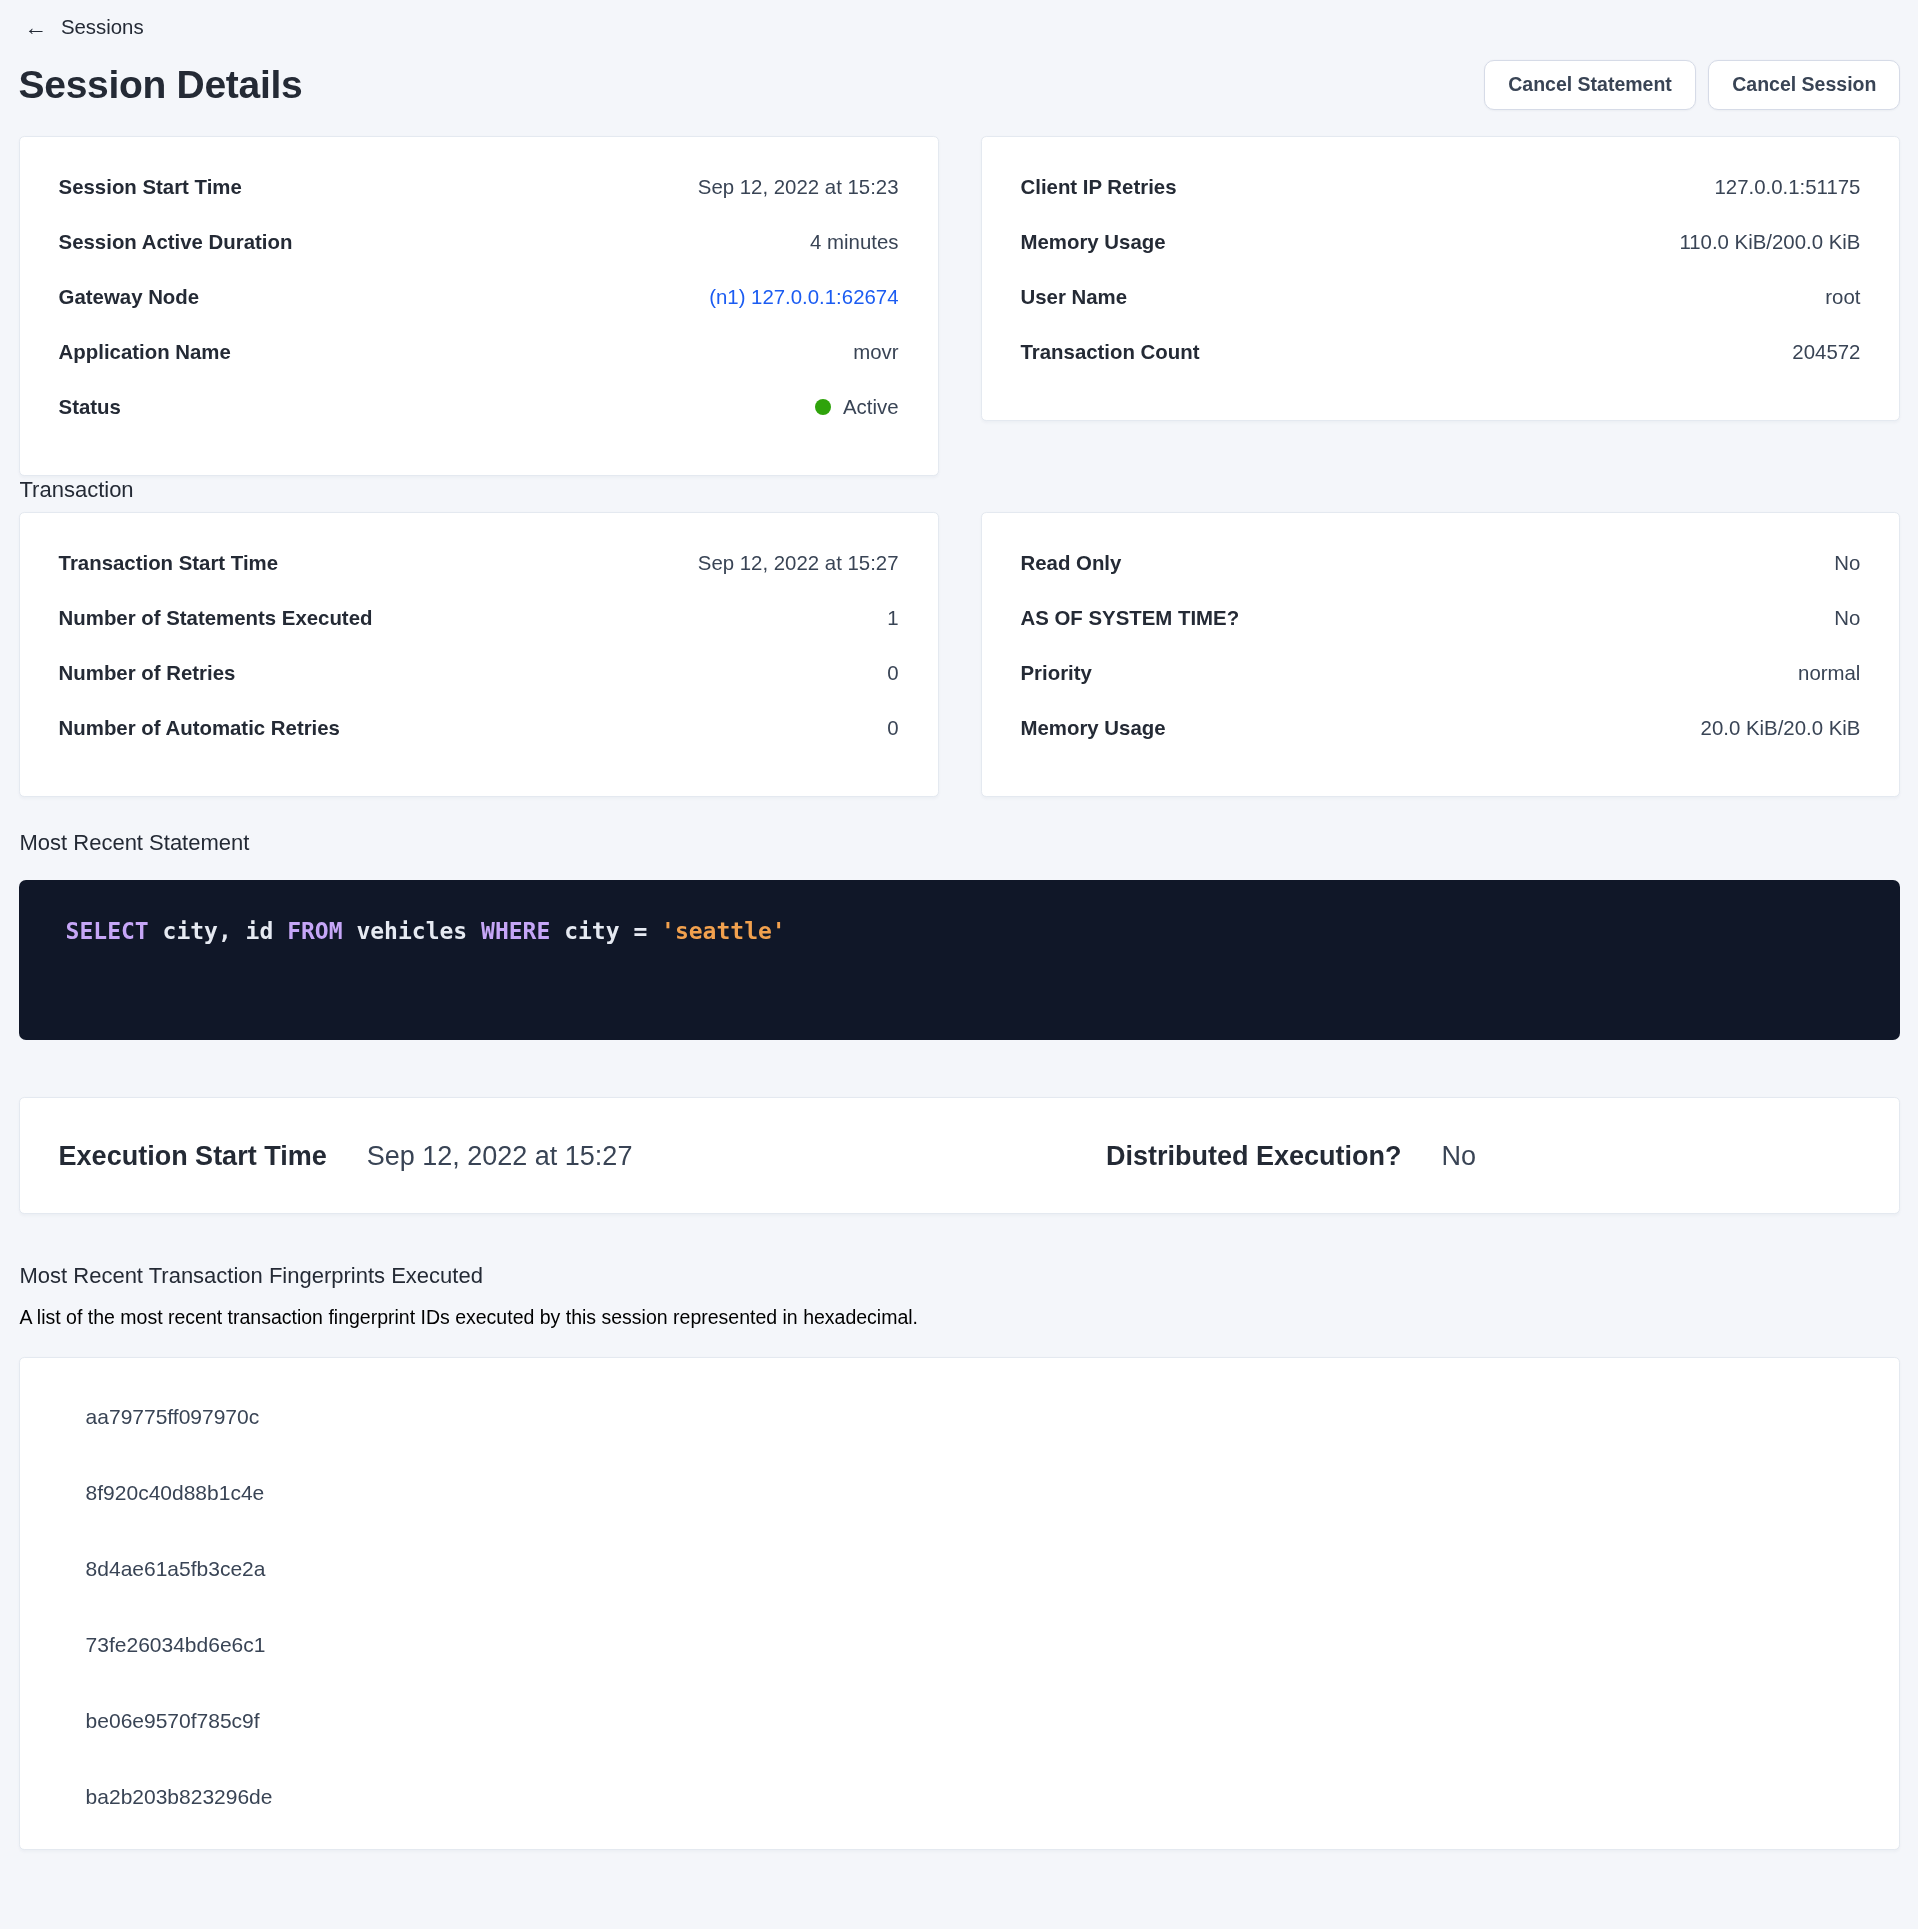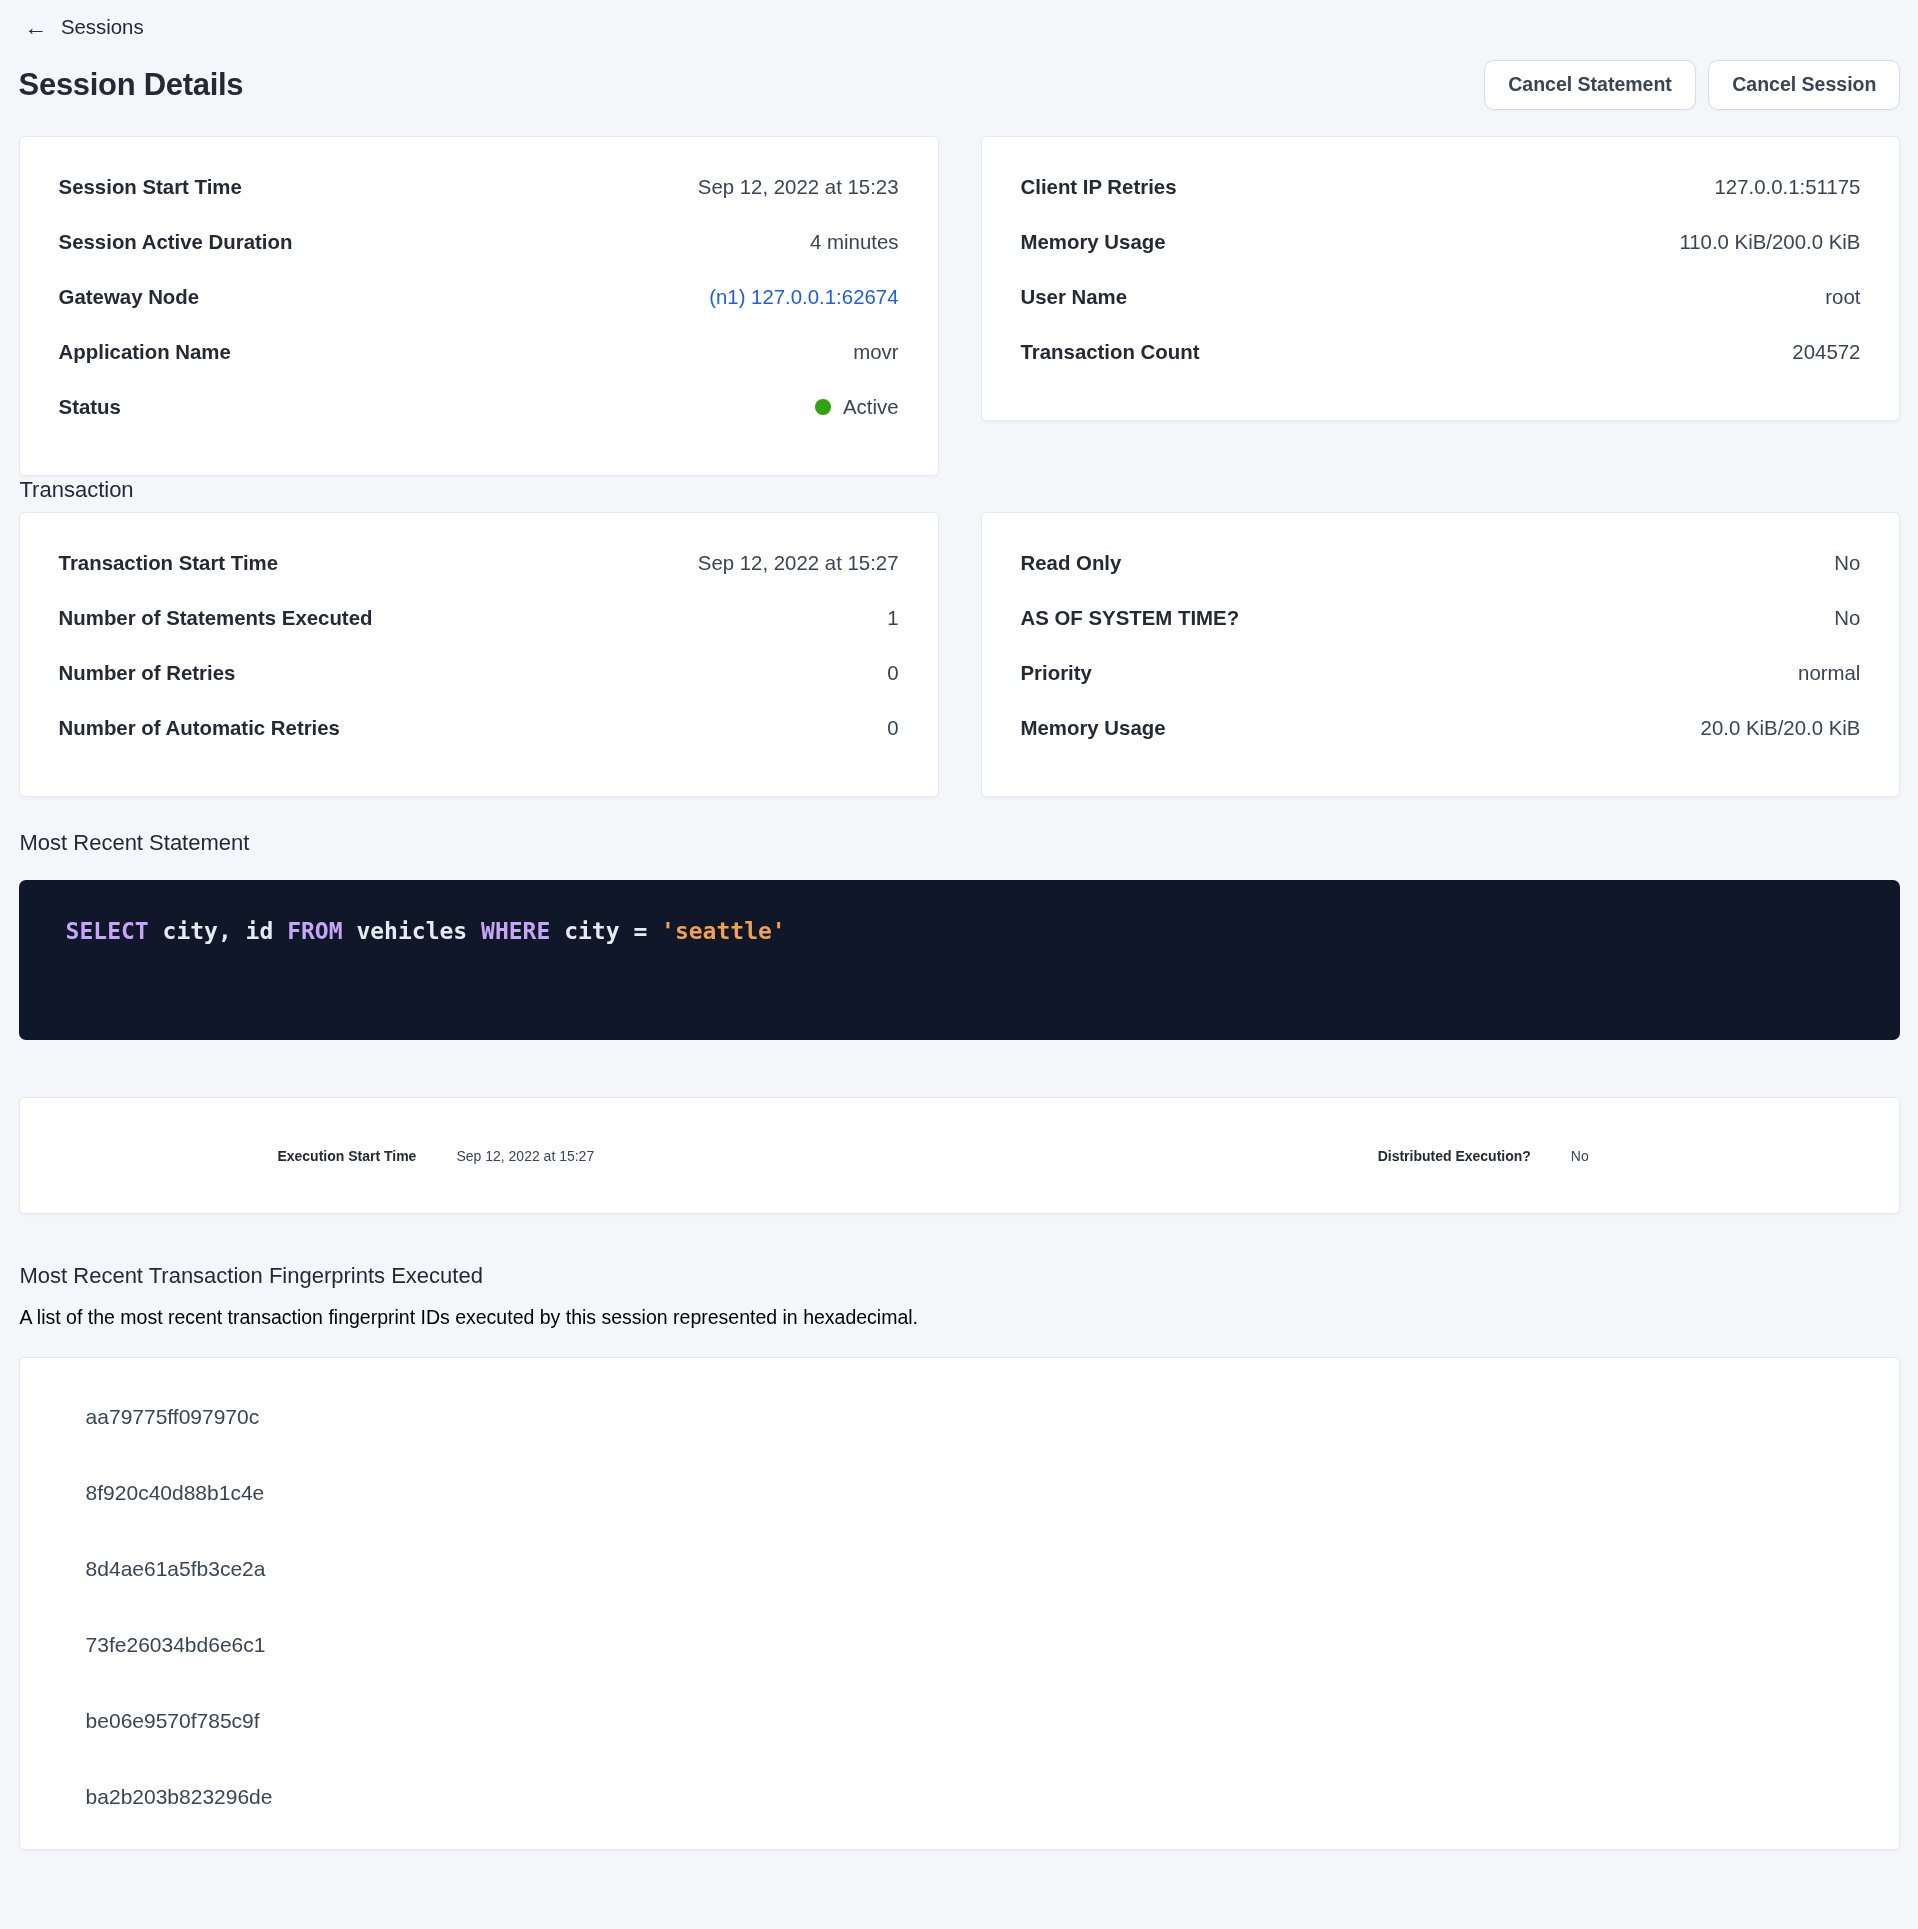--- a/index.html
+++ b/index.html
@@ -19,21 +19,21 @@
     font-size: 20.4px; color: #242a35; cursor: pointer;
   }
   .breadcrumb .arrow { font-size: 23px; line-height: 21px; color: #242a35; }
 
   
   .header {
     display: flex; align-items: center; justify-content: space-between;
     margin-top: 21px;
   }
   .page-title {
-    font-size: 31px; font-weight: 700; color: #242a35;
+    font-size: 39px; font-weight: 700; color: #242a35;
     letter-spacing: -0.3px; line-height: 39px;
   }
   .header-actions { display: flex; gap: 12.4px; }
   .btn {
     background: #ffffff;
     border: 0.9px solid #d6dbe7;
     border-radius: 10px;
     box-shadow: 0 0.9px 1.8px rgba(60,70,90,.05);
     font-family: inherit;
     font-size: 19.5px; font-weight: 700; color: #394455;
@@ -96,22 +96,22 @@
 
   
   .exec-card {
     margin-top: 57px;
     min-height: 117px;
     display: grid; grid-template-columns: 1fr 1fr; column-gap: 293px;
     align-items: center;
     padding: 0 39px;
   }
   .exec-pair {
-    display: flex; justify-content: center; align-items: baseline;
-    font-size: 14px; line-height: 26px; gap: 40px;
+    display: flex; justify-content: flex-start; align-items: baseline;
+    font-size: 27px; line-height: 26px; gap: 40px;
   }
 
   
   .fp-title { margin-top: 48px; }
   .fp-desc {
     margin-top: 14px; margin-left: 0.9px;
     font-size: 19.5px; line-height: 26px; color: #000000;
   }
   .fp-card {
     margin-top: 26.6px;

